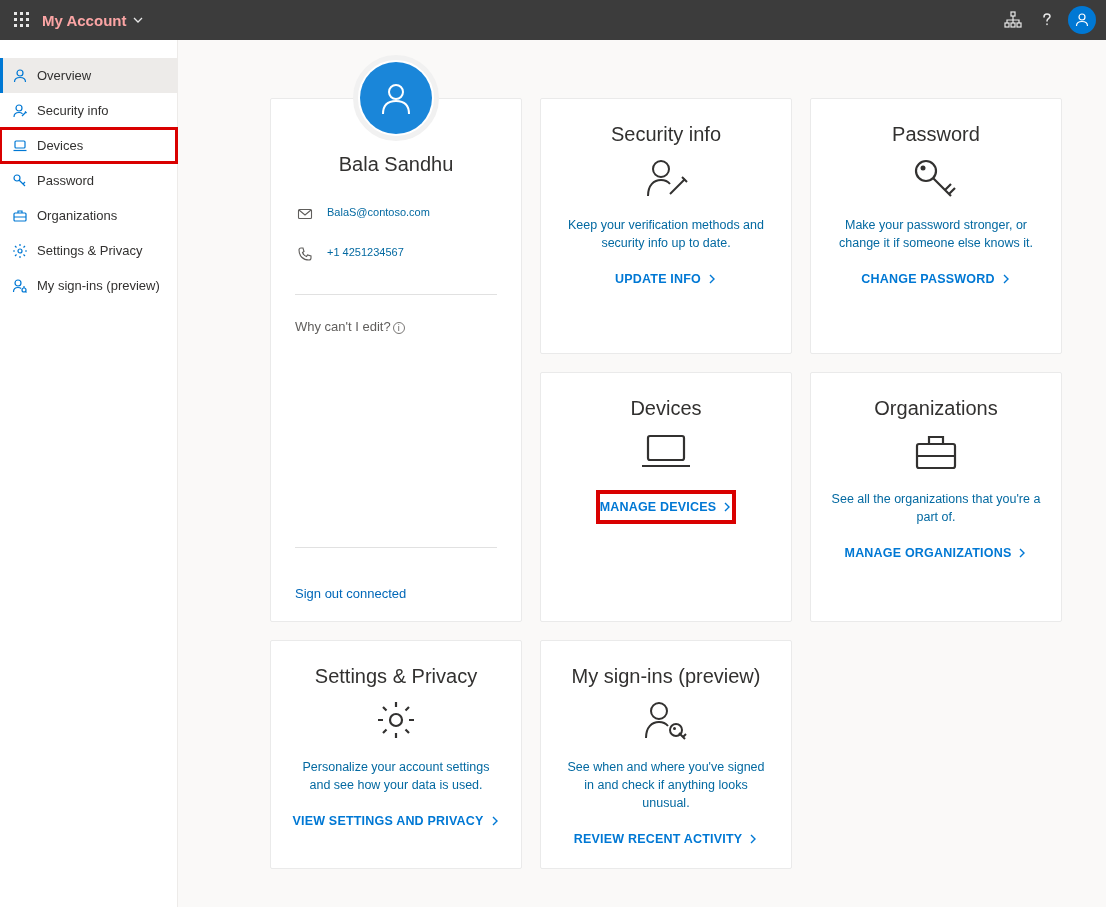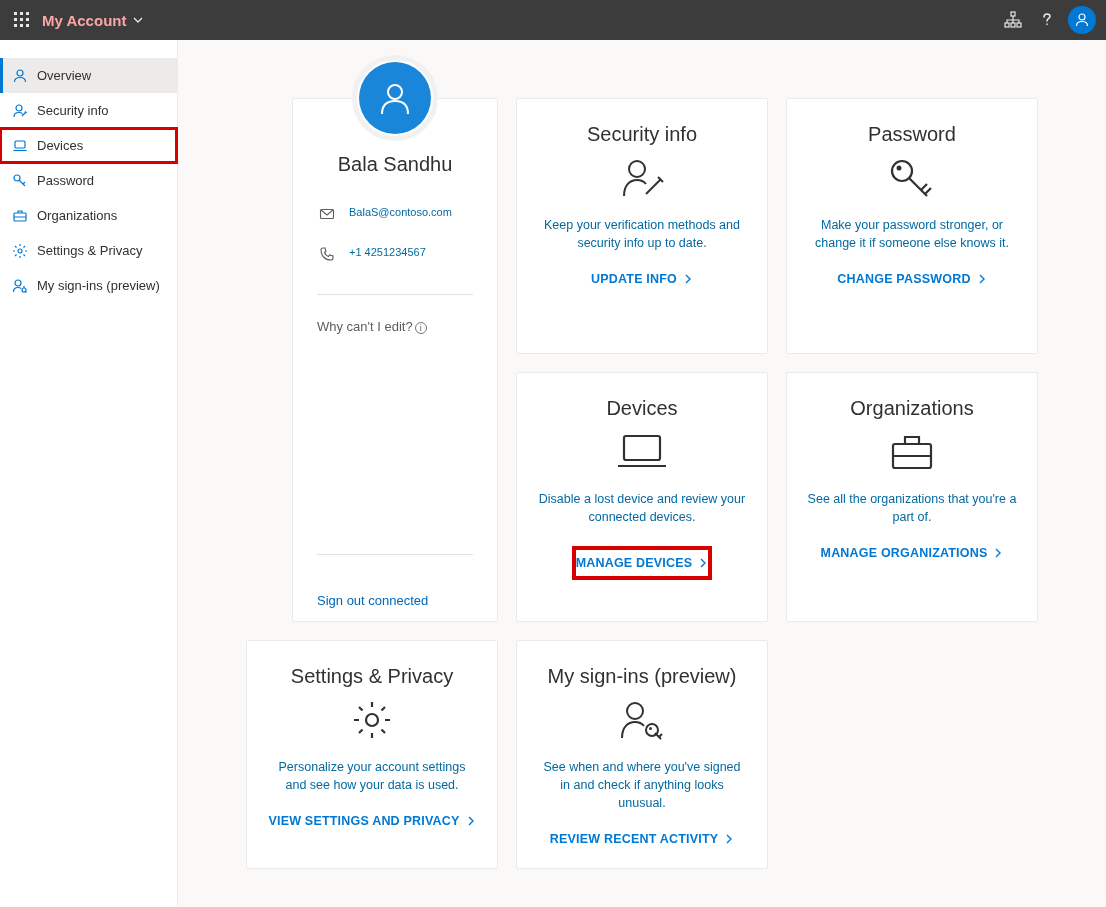--- a/index.html
+++ b/index.html
@@ -8,39 +8,39 @@
   
   .topbar { height: 40px; background: #3c3c3c; display: flex; align-items: center; color: #fca5a5; padding: 0 10px 0 10px; }
   .waffle { width: 24px; height: 24px; display: flex; align-items: center; justify-content: center; margin-right: 8px; cursor: pointer; }
   .topbar-title { font-size: 15px; font-weight: 600; display: flex; align-items: center; cursor: pointer; }
   .topbar-title svg { margin-left: 6px; }
   .topbar-spacer { flex: 1; }
   .topbar-icon { width: 34px; height: 34px; display:flex; align-items:center; justify-content:center; cursor:pointer; }
   .topbar-avatar { width: 28px; height: 28px; background: #0078d4; border-radius: 50%; display:flex; align-items:center; justify-content:center; margin-left:4px; cursor:pointer; }
 
   
-  .content { display: flex; height: calc(907px - 40px); }
+  .content { display: flex; height: calc(907px - 40px); gap: 24px; }
   .sidebar { width: 178px; background: #fff; border-right: 1px solid #edebe9; padding-top: 18px; }
   .nav-item { display: flex; align-items: center; height: 35px; padding: 0 10px 0 8px; font-size: 13px; color: #323130; cursor: pointer; position: relative; border-left: 3px solid transparent;}
   .nav-item.selected { background: #edebe9; border-left: 3px solid #0078d4; }
   .nav-item .nav-icon { width: 18px; height: 18px; margin-right: 8px; display:flex; align-items:center; justify-content:center; color:#0078d4; }
   .nav-item.highlight { outline: 3px solid #d90000; outline-offset: -2px; }
 
   
   .main { flex: 1; padding: 30px 34px 20px 68px; overflow: auto; }
   .grid { display: grid; grid-template-columns: 252px 252px 252px; gap: 18px; }
   .card { background: #fff; border: 1px solid #eaeaea; border-radius: 2px; padding: 24px 20px 22px 20px; display:flex; flex-direction:column; align-items:center; text-align:center; position:relative; }
   .card .title { font-size: 20px; font-weight: 400; margin-bottom: 10px; color:#323130;}
   .card .icon-wrap { height: 44px; display:flex; align-items:center; justify-content:center; margin-bottom: 16px;}
   .card .desc { font-size: 12.5px; color: #0369a1; line-height: 1.45; margin-bottom: 20px; }
   .card .action { font-size: 12.5px; font-weight: 600; color: #0078d4; letter-spacing: .2px; cursor:pointer; display:flex; align-items:center; }
   .card .action svg { margin-left: 6px; }
 
   
-  .profile-card { background:#fff; border:1px solid #eaeaea; border-radius:2px; padding: 0 24px 13px 24px; position:relative; grid-row: span 2; display:flex; flex-direction:column;margin-left:46px;}
+  .profile-card { background:#fff; border:1px solid #eaeaea; border-radius:2px; padding: 0 24px 20px 24px; position:relative; grid-row: span 2; display:flex; flex-direction:column;}
   .avatar-outer { width: 86px; height: 86px; border-radius:50%; background:#fff; border:5px solid #f1f1f1; margin:-44px auto 12px auto; display:flex; align-items:center; justify-content:center;}
   .avatar-inner { width:72px; height:72px; border-radius:50%; background:#1a86d9; display:flex; align-items:center; justify-content:center; }
   .profile-name { font-size: 20px; text-align:center; margin-bottom: 30px; }
   .contact-row { display:flex; align-items:flex-start; font-size: 11px; color:#0369a1; margin-bottom: 24px; }
   .contact-row .ci { width:20px; margin-right:12px; color:#605e5c; display:flex; align-items:center; justify-content:center;}
   .thin-divider { height:1px; background:#e1e1e1; margin: 8px 0 24px 0;}
   .edit-link { font-size: 13px; color:#605e5c; text-align:left; }
   .edit-link .info-badge { display:inline-flex; width:12px; height:12px; border:1px solid #797775; border-radius:50%; font-size:9px; align-items:center; justify-content:center; margin-left:2px; vertical-align:middle; }
   .profile-spacer { flex:1; }
   .signout-link { font-size:13px; color:#0067b8; text-align:left; cursor:pointer; margin-top: 14px;}
@@ -263,21 +263,20 @@
       </div>
 
       <div class="card row2">
         <div class="title">Devices</div>
         <div class="icon-wrap">
           <svg width="56" height="44" viewBox="0 0 56 44">
               <rect x="10" y="6" width="36" height="24" rx="2" fill="none" stroke="#323130" stroke-width="2.2"></rect>
               <path d="M4 36 H52" stroke="#323130" stroke-width="2.2"></path>
             </svg>
         </div>
-        <div class="desc">Disable a lost device and review your connected devices.</div>
         <div class="action action-highlight">
           <span>MANAGE DEVICES</span>
           <svg width="10" height="10" viewBox="0 0 10 10">
               <path d="M3 1 L7 5 L3 9" stroke="#0078d4" stroke-width="1.4" fill="none"></path>
             </svg>
         </div>
       </div>
 
       <div class="card row2">
         <div class="title">Organizations</div>

